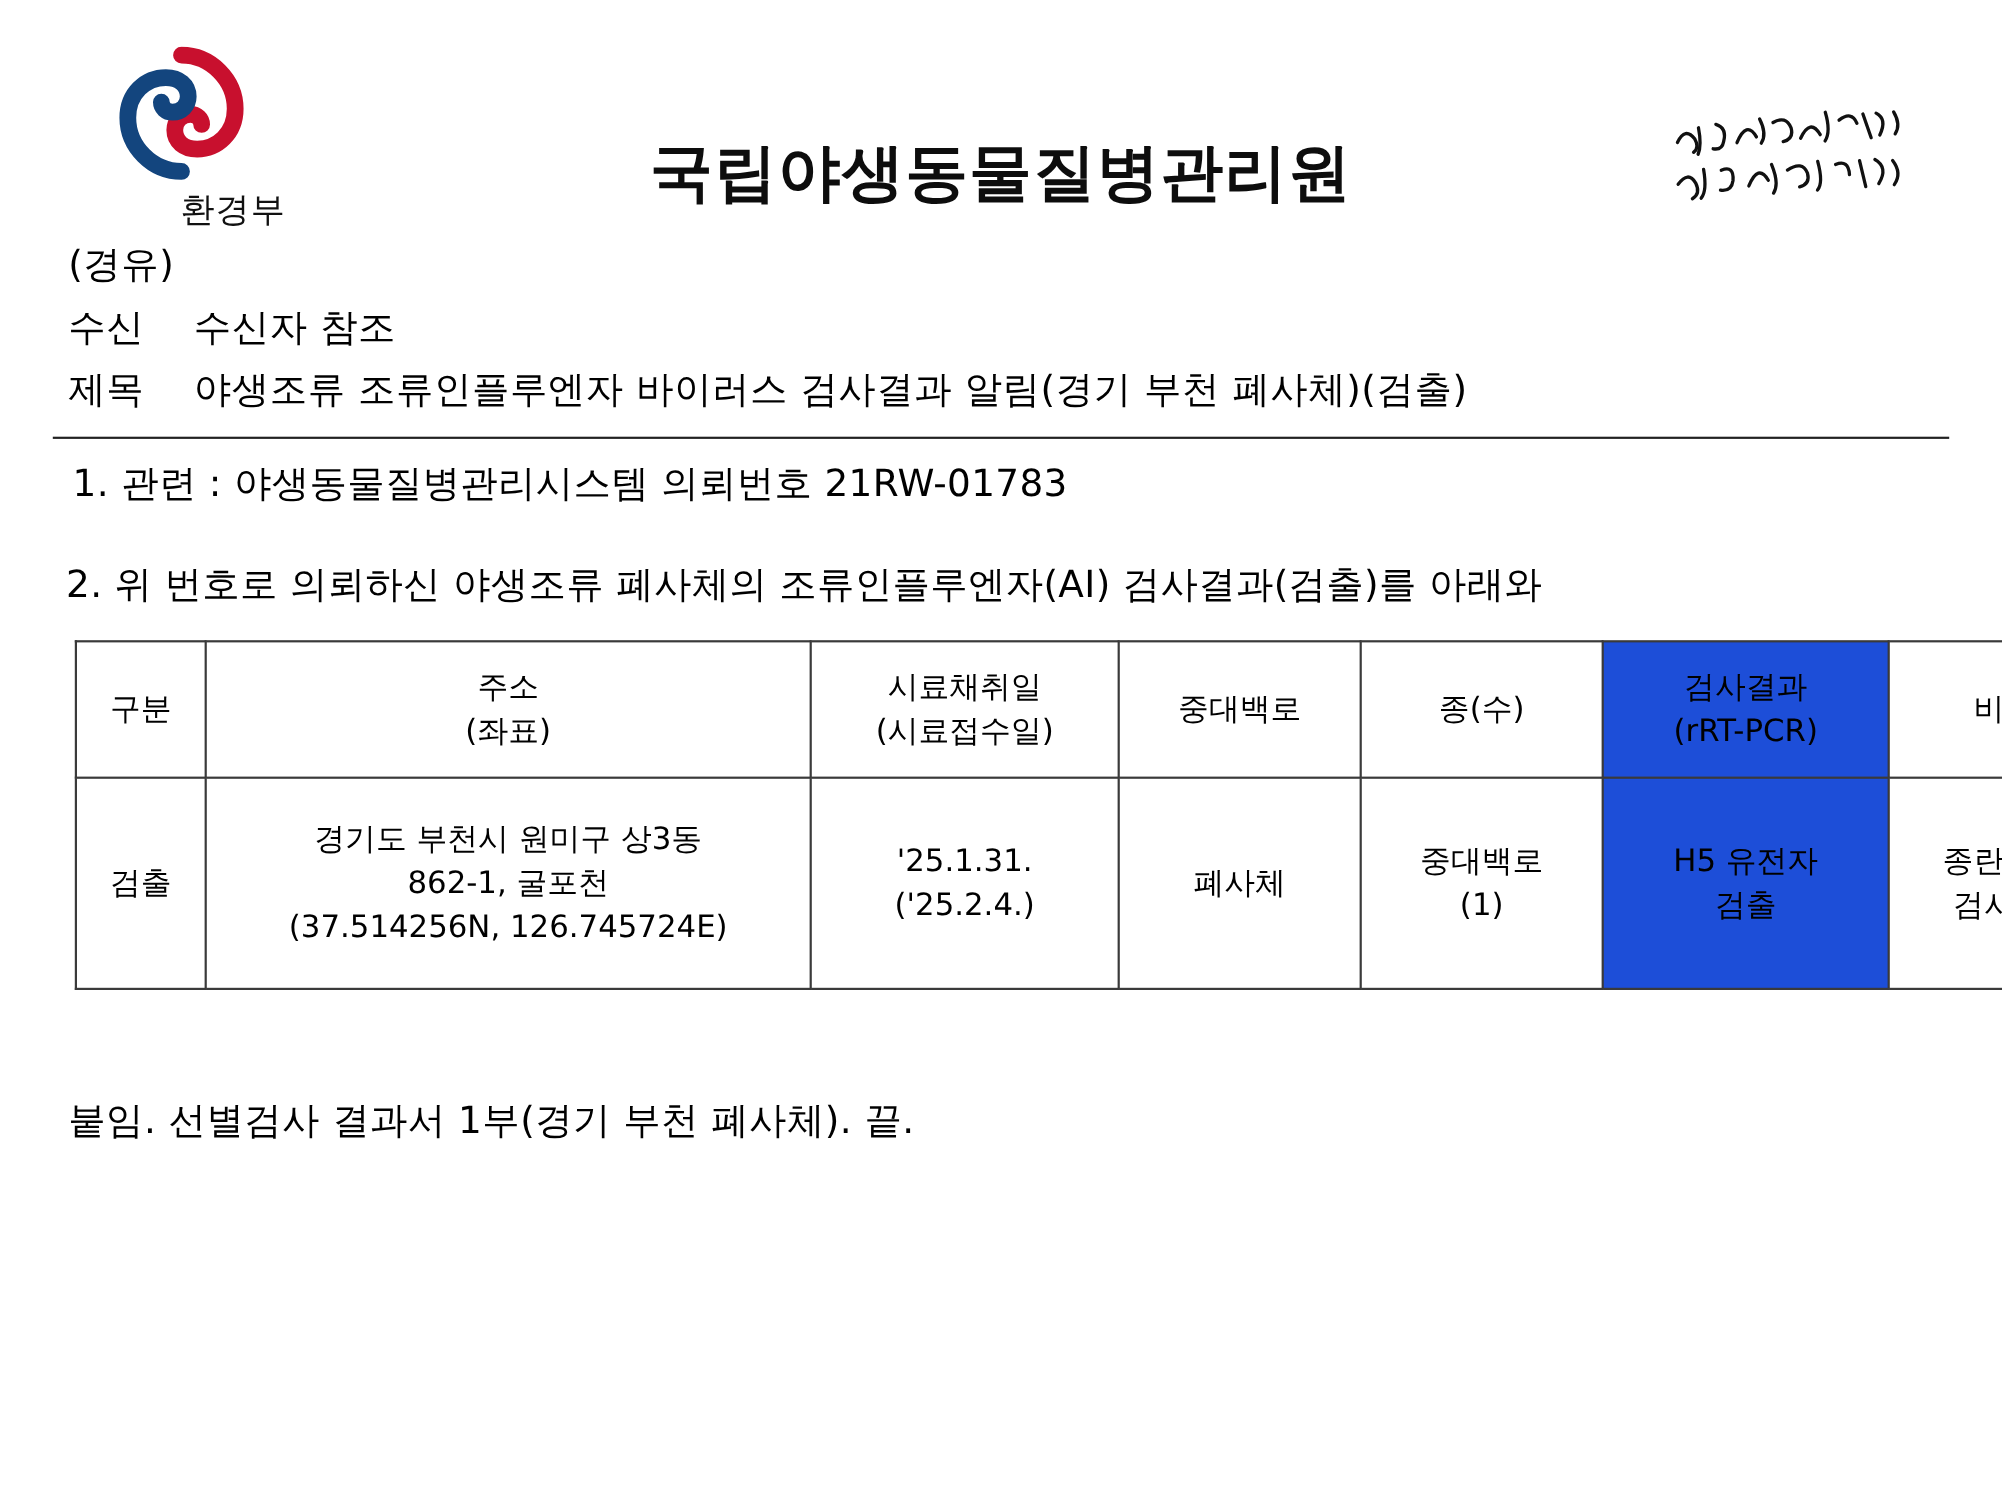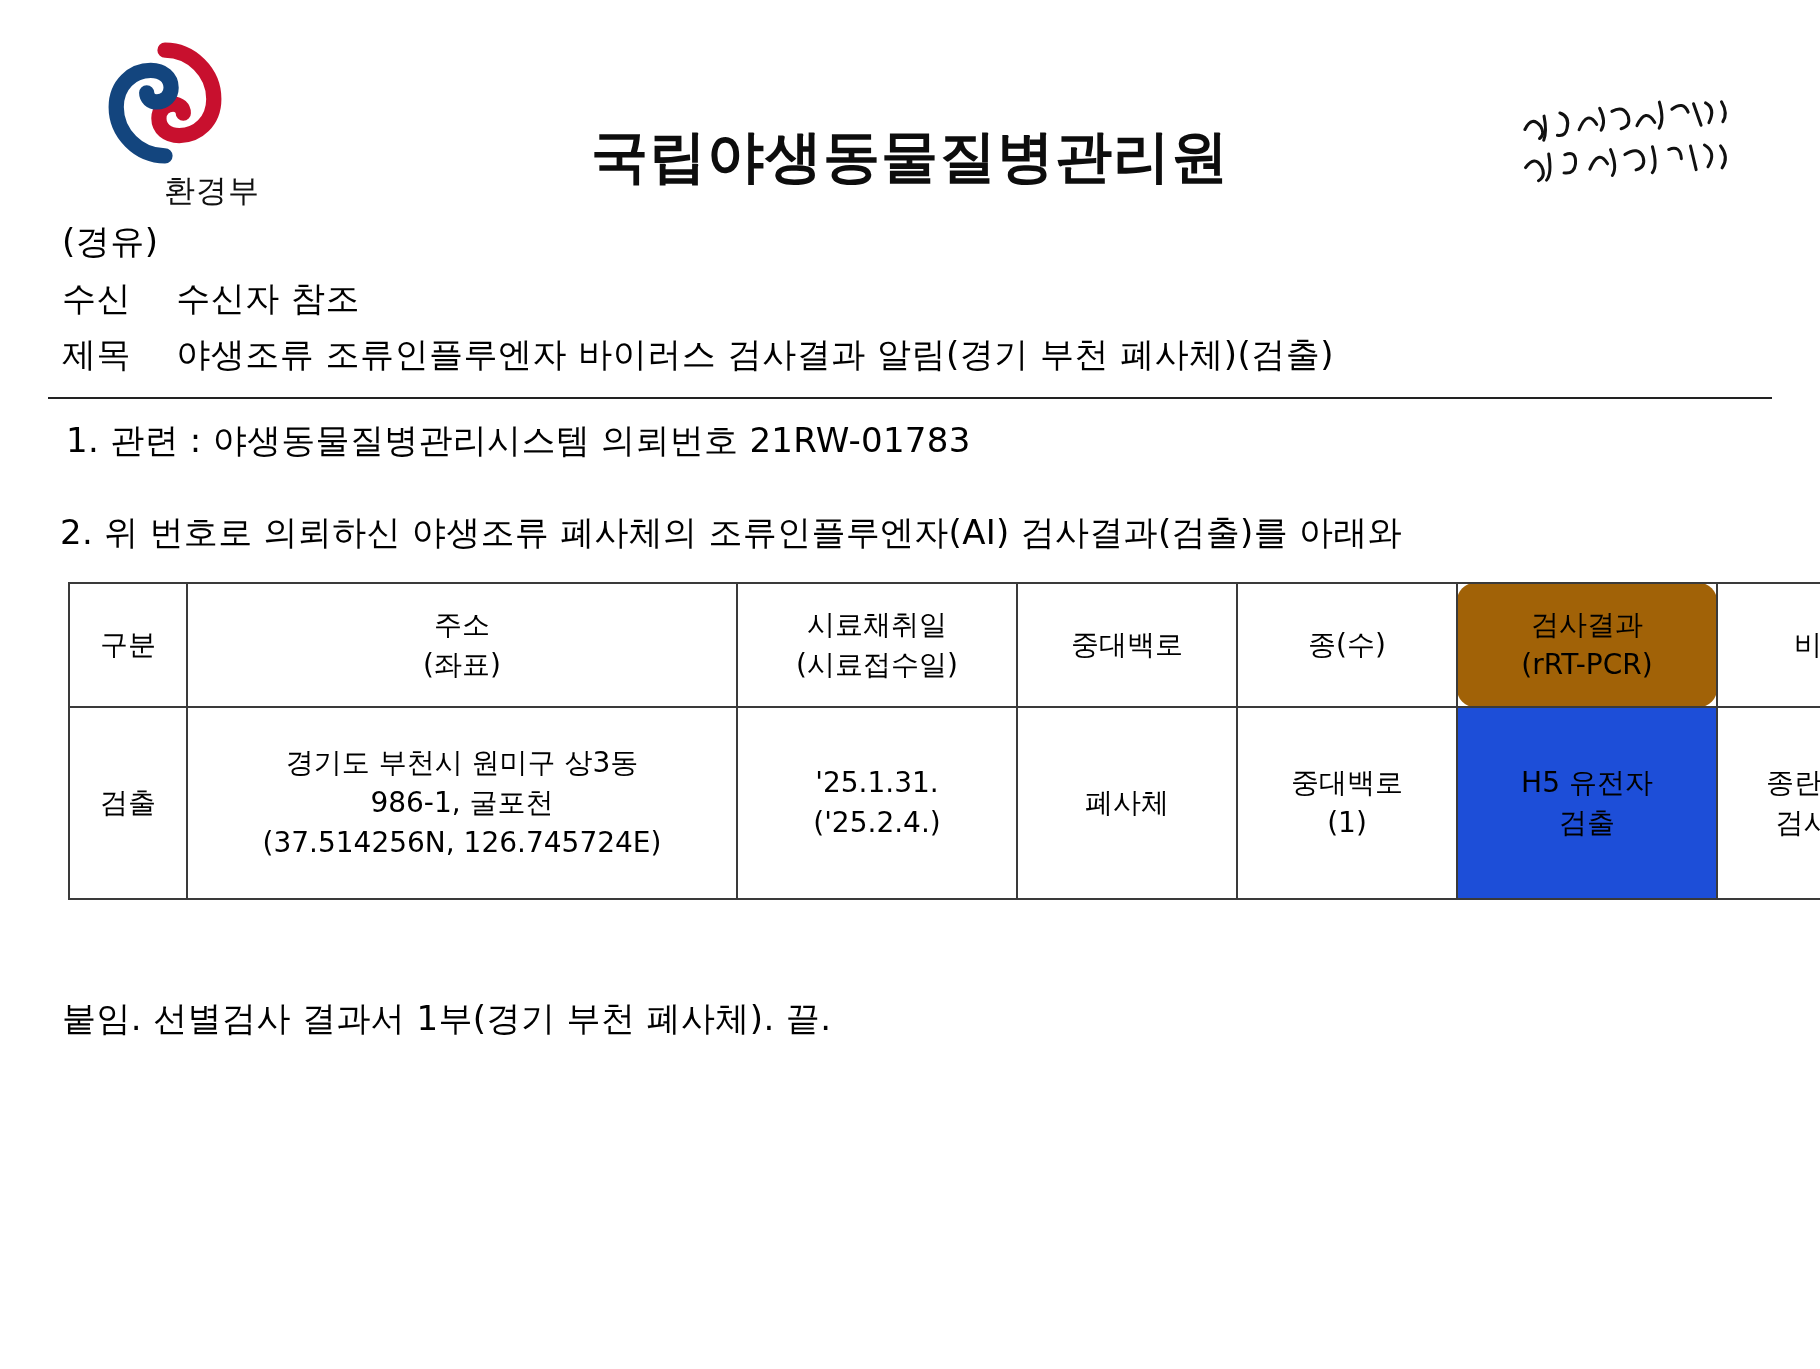--- a/index.html
+++ b/index.html
@@ -132,22 +132,21 @@
   th.col-addr   { width: 540px; }
   th.col-date   { width: 270px; border-radius: 23px; }
   th.col-type   { width: 210px; }
   th.col-spec   { width: 210px; }
   th.col-result { width: 250px; }
   th.col-note   { width: 200px; }
   .hl {
     background: #1d4ed8;
   }
   .hl-head {
-    background: #a16207;
-    border-radius: 18px;
+    background: #1d4ed8;
   }
   .cell-sub { display: block; }
 
   
   .footer-line {
     font-size: 34px;
     letter-spacing: 0.4px;
     padding-left: 32px;
     margin-top: 96px;
   }
@@ -252,21 +251,21 @@
           <th class="col-note">
             <span>비고</span>
           </th>
         </tr>
       </thead>
       <tbody>
         <tr>
           <td>검출</td>
           <td>
             <span class="cell-sub">경기도 부천시 원미구 상3동</span>
-            <span class="cell-sub">986-1, 굴포천</span>
+            <span class="cell-sub">862-1, 굴포천</span>
             <span class="cell-sub">(37.514256N, 126.745724E)</span>
           </td>
           <td>
             <span class="cell-sub">'25.1.31.</span>
             <span class="cell-sub">('25.2.4.)</span>
           </td>
           <td>폐사체</td>
           <td>
             <span class="cell-sub">중대백로</span>
             <span class="cell-sub">(1)</span>

